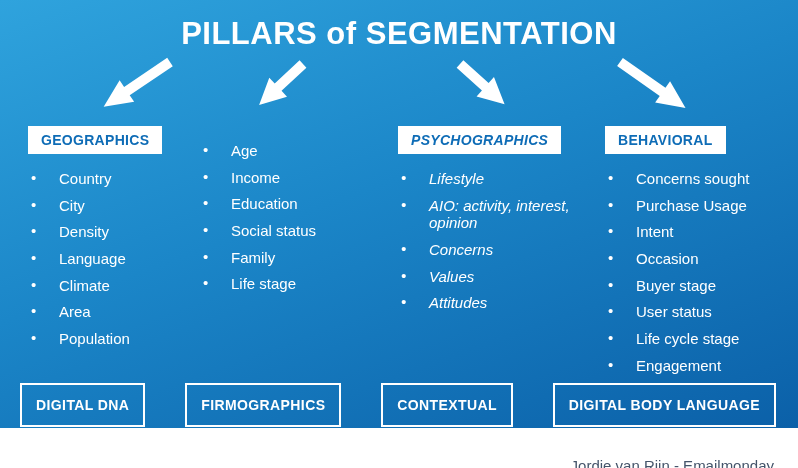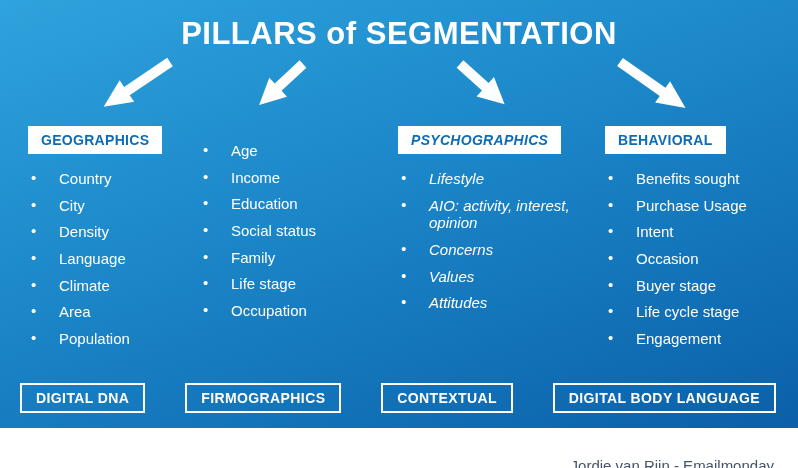--- a/index.html
+++ b/index.html
@@ -89,21 +89,21 @@
     left: 20px;
     right: 22px;
     display: flex;
     justify-content: space-between;
   }
   .footer-box {
     border: 2px solid #ffffff;
     color: #ffffff;
     font-size: 14px;
     font-weight: bold;
-    padding: 5px 14px;
+    padding: 12px 14px;
     letter-spacing: 0.4px;
     white-space: nowrap;
     background: transparent;
   }
   .bottom-strip {
     position: absolute;
     left: 0;
     top: 428px;
     width: 798px;
     height: 40px;
@@ -148,43 +148,43 @@
     </div>
 
     <div class="column col-1">
       <ul class="items">
           <li>Age</li>
           <li>Income</li>
           <li>Education</li>
           <li>Social status</li>
           <li>Family</li>
           <li>Life stage</li>
-          <li>Occupation</li>
         </ul>
     </div>
 
     <div class="column col-2">
       <div class="col-header">PSYCHOGRAPHICS</div>
       <ul class="items">
           <li>Lifestyle</li>
           <li>AIO: activity, interest, opinion</li>
           <li>Concerns</li>
           <li>Values</li>
           <li>Attitudes</li>
         </ul>
     </div>
 
     <div class="column col-3">
       <div class="col-header">BEHAVIORAL</div>
       <ul class="items">
-          <li>Benefits sought</li>
+          <li>Concerns sought</li>
           <li>Purchase Usage</li>
           <li>Intent</li>
           <li>Occasion</li>
           <li>Buyer stage</li>
+          <li>User status</li>
           <li>Life cycle stage</li>
           <li>Engagement</li>
         </ul>
     </div>
 
   </div>
 
   <div class="footer-boxes">
     <div class="footer-box">DIGITAL DNA</div>
     <div class="footer-box">FIRMOGRAPHICS</div>

